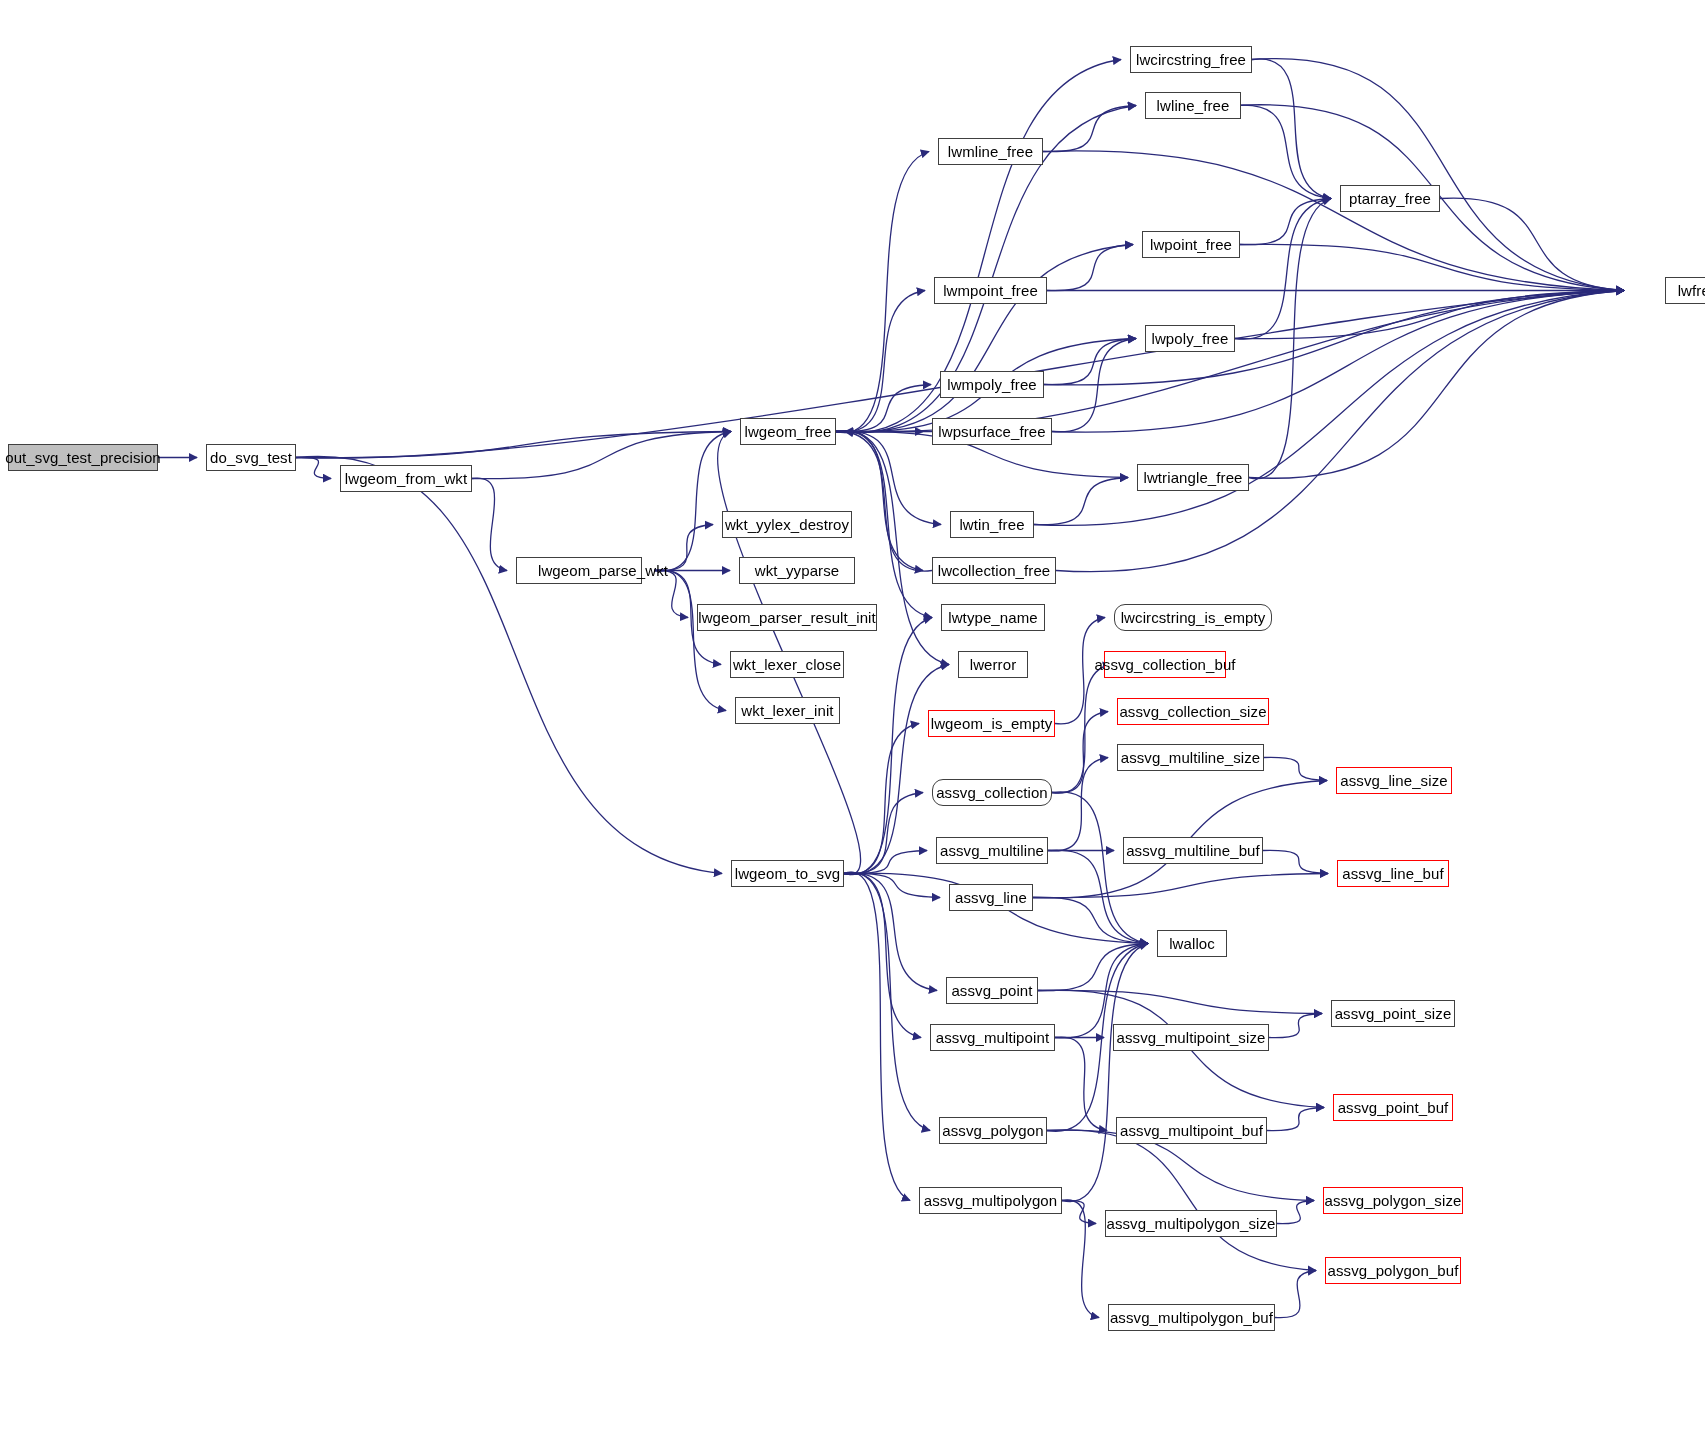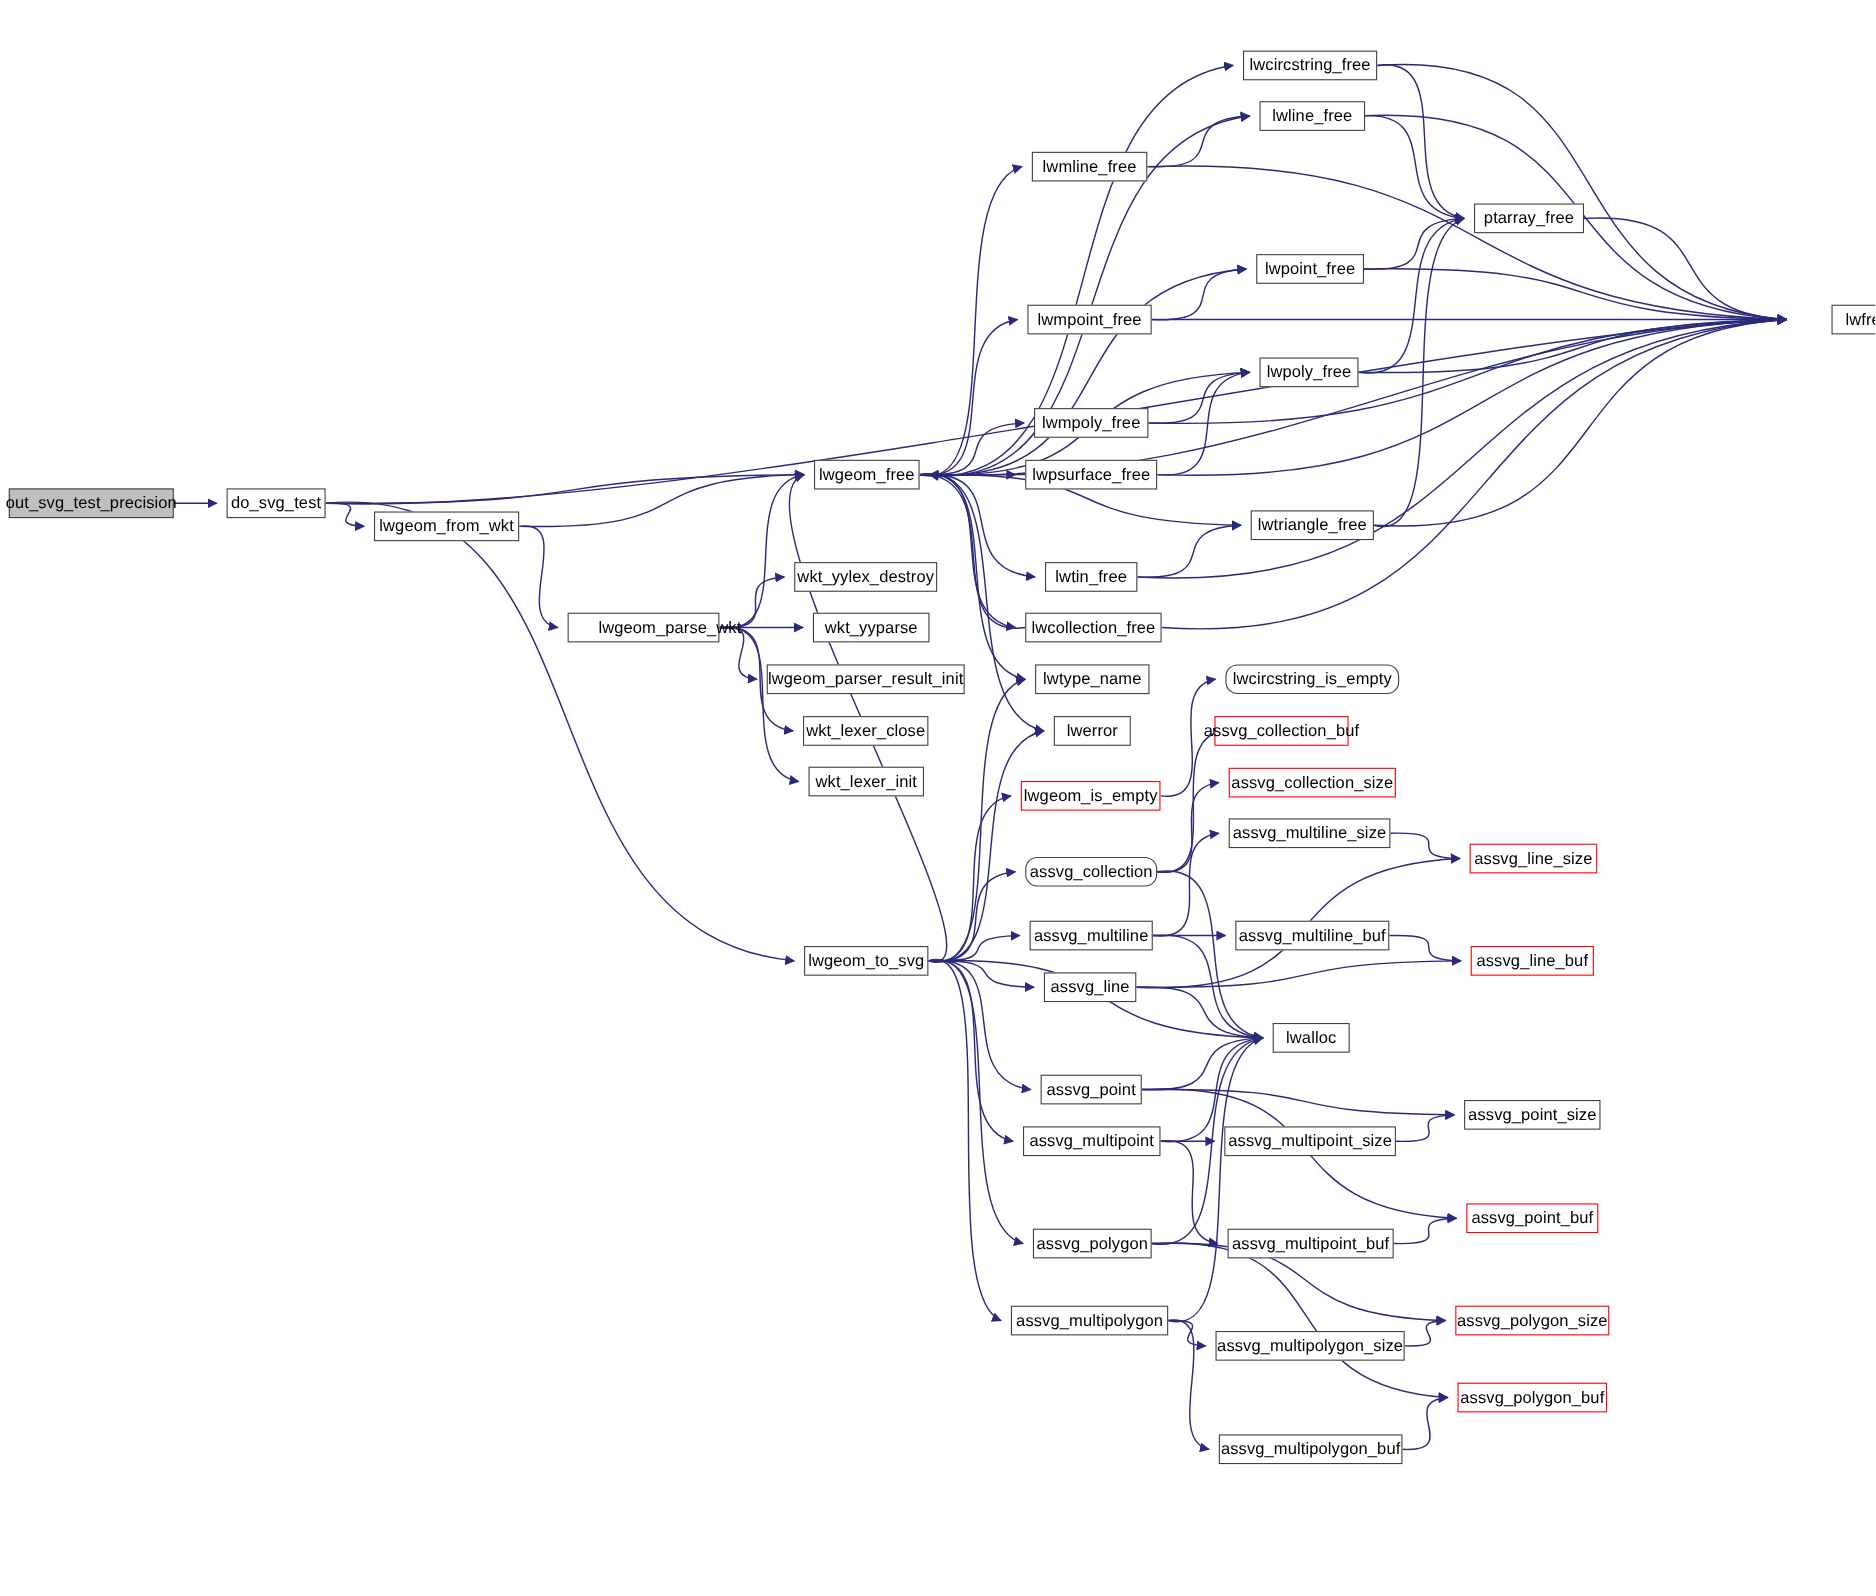--- a/index.html
+++ b/index.html
@@ -122,27 +122,27 @@
   <div id="node-layer">
       <div class="node root" style="left: 8px; top: 444px; width: 150px;">
         <span>out_svg_test_precision</span>
       </div>
       <div class="node" style="left: 206px; top: 444px; width: 90px;">
         <span>do_svg_test</span>
       </div>
       <div class="node" style="left: 340px; top: 465px; width: 132px;">
         <span>lwgeom_from_wkt</span>
       </div>
-      <div class="node" style="left: 516px; top: 557px; width: 138px; padding-left: 48px;">
+      <div class="node" style="left: 516px; top: 557px; width: 126px; padding-left: 48px;">
         <span>lwgeom_parse_wkt</span>
       </div>
       <div class="node" style="left: 722px; top: 511px; width: 130px;">
         <span>wkt_yylex_destroy</span>
       </div>
-      <div class="node" style="left: 739px; top: 557px; width: 106px;">
+      <div class="node" style="left: 739px; top: 557px; width: 116px;">
         <span>wkt_yyparse</span>
       </div>
       <div class="node" style="left: 697px; top: 604px; width: 180px;">
         <span>lwgeom_parser_result_init</span>
       </div>
       <div class="node" style="left: 730px; top: 651px; width: 114px;">
         <span>wkt_lexer_close</span>
       </div>
       <div class="node" style="left: 735px; top: 697px; width: 105px;">
         <span>wkt_lexer_init</span>

